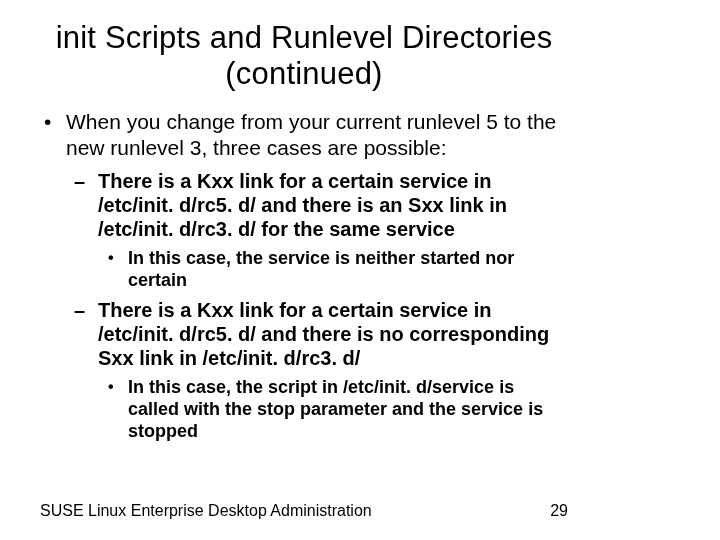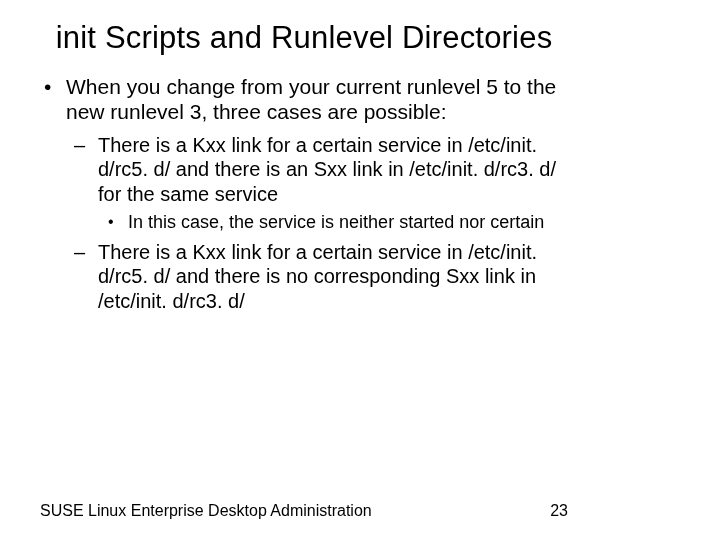--- a/index.html
+++ b/index.html
@@ -3,56 +3,62 @@
 <meta charset="utf-8">
 <style>
   * { margin: 0; padding: 0; box-sizing: border-box; }
   html, body { width: 720px; height: 540px; background: #fff; font-family: Arial, Helvetica, sans-serif; color: #000; }
   .slide { width: 608px; height: 540px; position: relative; padding: 20px 40px 20px 40px; }
   .title { font-size: 31px; text-align: center; margin: 0 auto 18px auto; line-height: 1.15; font-weight: normal; letter-spacing: 0.2px; }
   .body { font-size: 21px; line-height: 1.22; }
   ul.lvl1 { list-style: none; padding-left: 0; }
   ul.lvl1 > li { position: relative; padding-left: 26px; }
   ul.lvl1 > li::before { content: "•"; position: absolute; left: 4px; top: 0; font-size: 21px; }
-  ul.lvl2 { list-style: none; padding-left: 0; margin-top: 8px; }
+  ul.lvl2 { list-style: none; padding-left: 0; margin-top: 8px; font-weight: bold; }
   ul.lvl2 > li { position: relative; padding-left: 32px; margin-bottom: 6px; font-size: 20px; line-height: 1.22; }
   ul.lvl2 > li::before { content: "–"; position: absolute; left: 8px; top: 0; font-size: 20px; }
   ul.lvl3 { list-style: none; padding-left: 0; margin-top: 6px; }
   ul.lvl3 > li { position: relative; padding-left: 30px; margin-bottom: 6px; font-size: 18px; line-height: 1.22; }
   ul.lvl3 > li::before { content: "•"; position: absolute; left: 10px; top: 0; font-size: 16px; }
   .footer { position: absolute; bottom: 20px; left: 40px; right: 40px; display: flex; justify-content: space-between; font-size: 16px; align-items: flex-end; }
 </style>
 </head>
 <body>
 
 <div class="slide">
 
   <h1 class="title">
     <span>init Scripts and Runlevel Directories</span><br>
+    <span>(continued)</span>
   </h1>
 
   <div class="body">
     <ul class="lvl1">
       <li>
         <span>When you change from your current runlevel 5 to the new runlevel 3, three cases are possible:</span>
         <ul class="lvl2">
           <li>
             <span>There is a Kxx link for a certain service in /etc/init. d/rc5. d/ and there is an Sxx link in /etc/init. d/rc3. d/ for the same service</span>
             <ul class="lvl3">
               <li>
                 <span>In this case, the service is neither started nor certain</span>
               </li>
             </ul>
           </li>
           <li>
             <span>There is a Kxx link for a certain service in /etc/init. d/rc5. d/ and there is no corresponding Sxx link in /etc/init. d/rc3. d/</span>
+            <ul class="lvl3">
+              <li>
+                <span>In this case, the script in /etc/init. d/service is called with the stop parameter and the service is stopped</span>
+              </li>
+            </ul>
           </li>
         </ul>
       </li>
     </ul>
   </div>
 
   <div class="footer">
     <span>SUSE Linux Enterprise Desktop Administration</span>
-    <span>23</span>
+    <span>29</span>
   </div>
 
 </div>
 
 </body></html>

